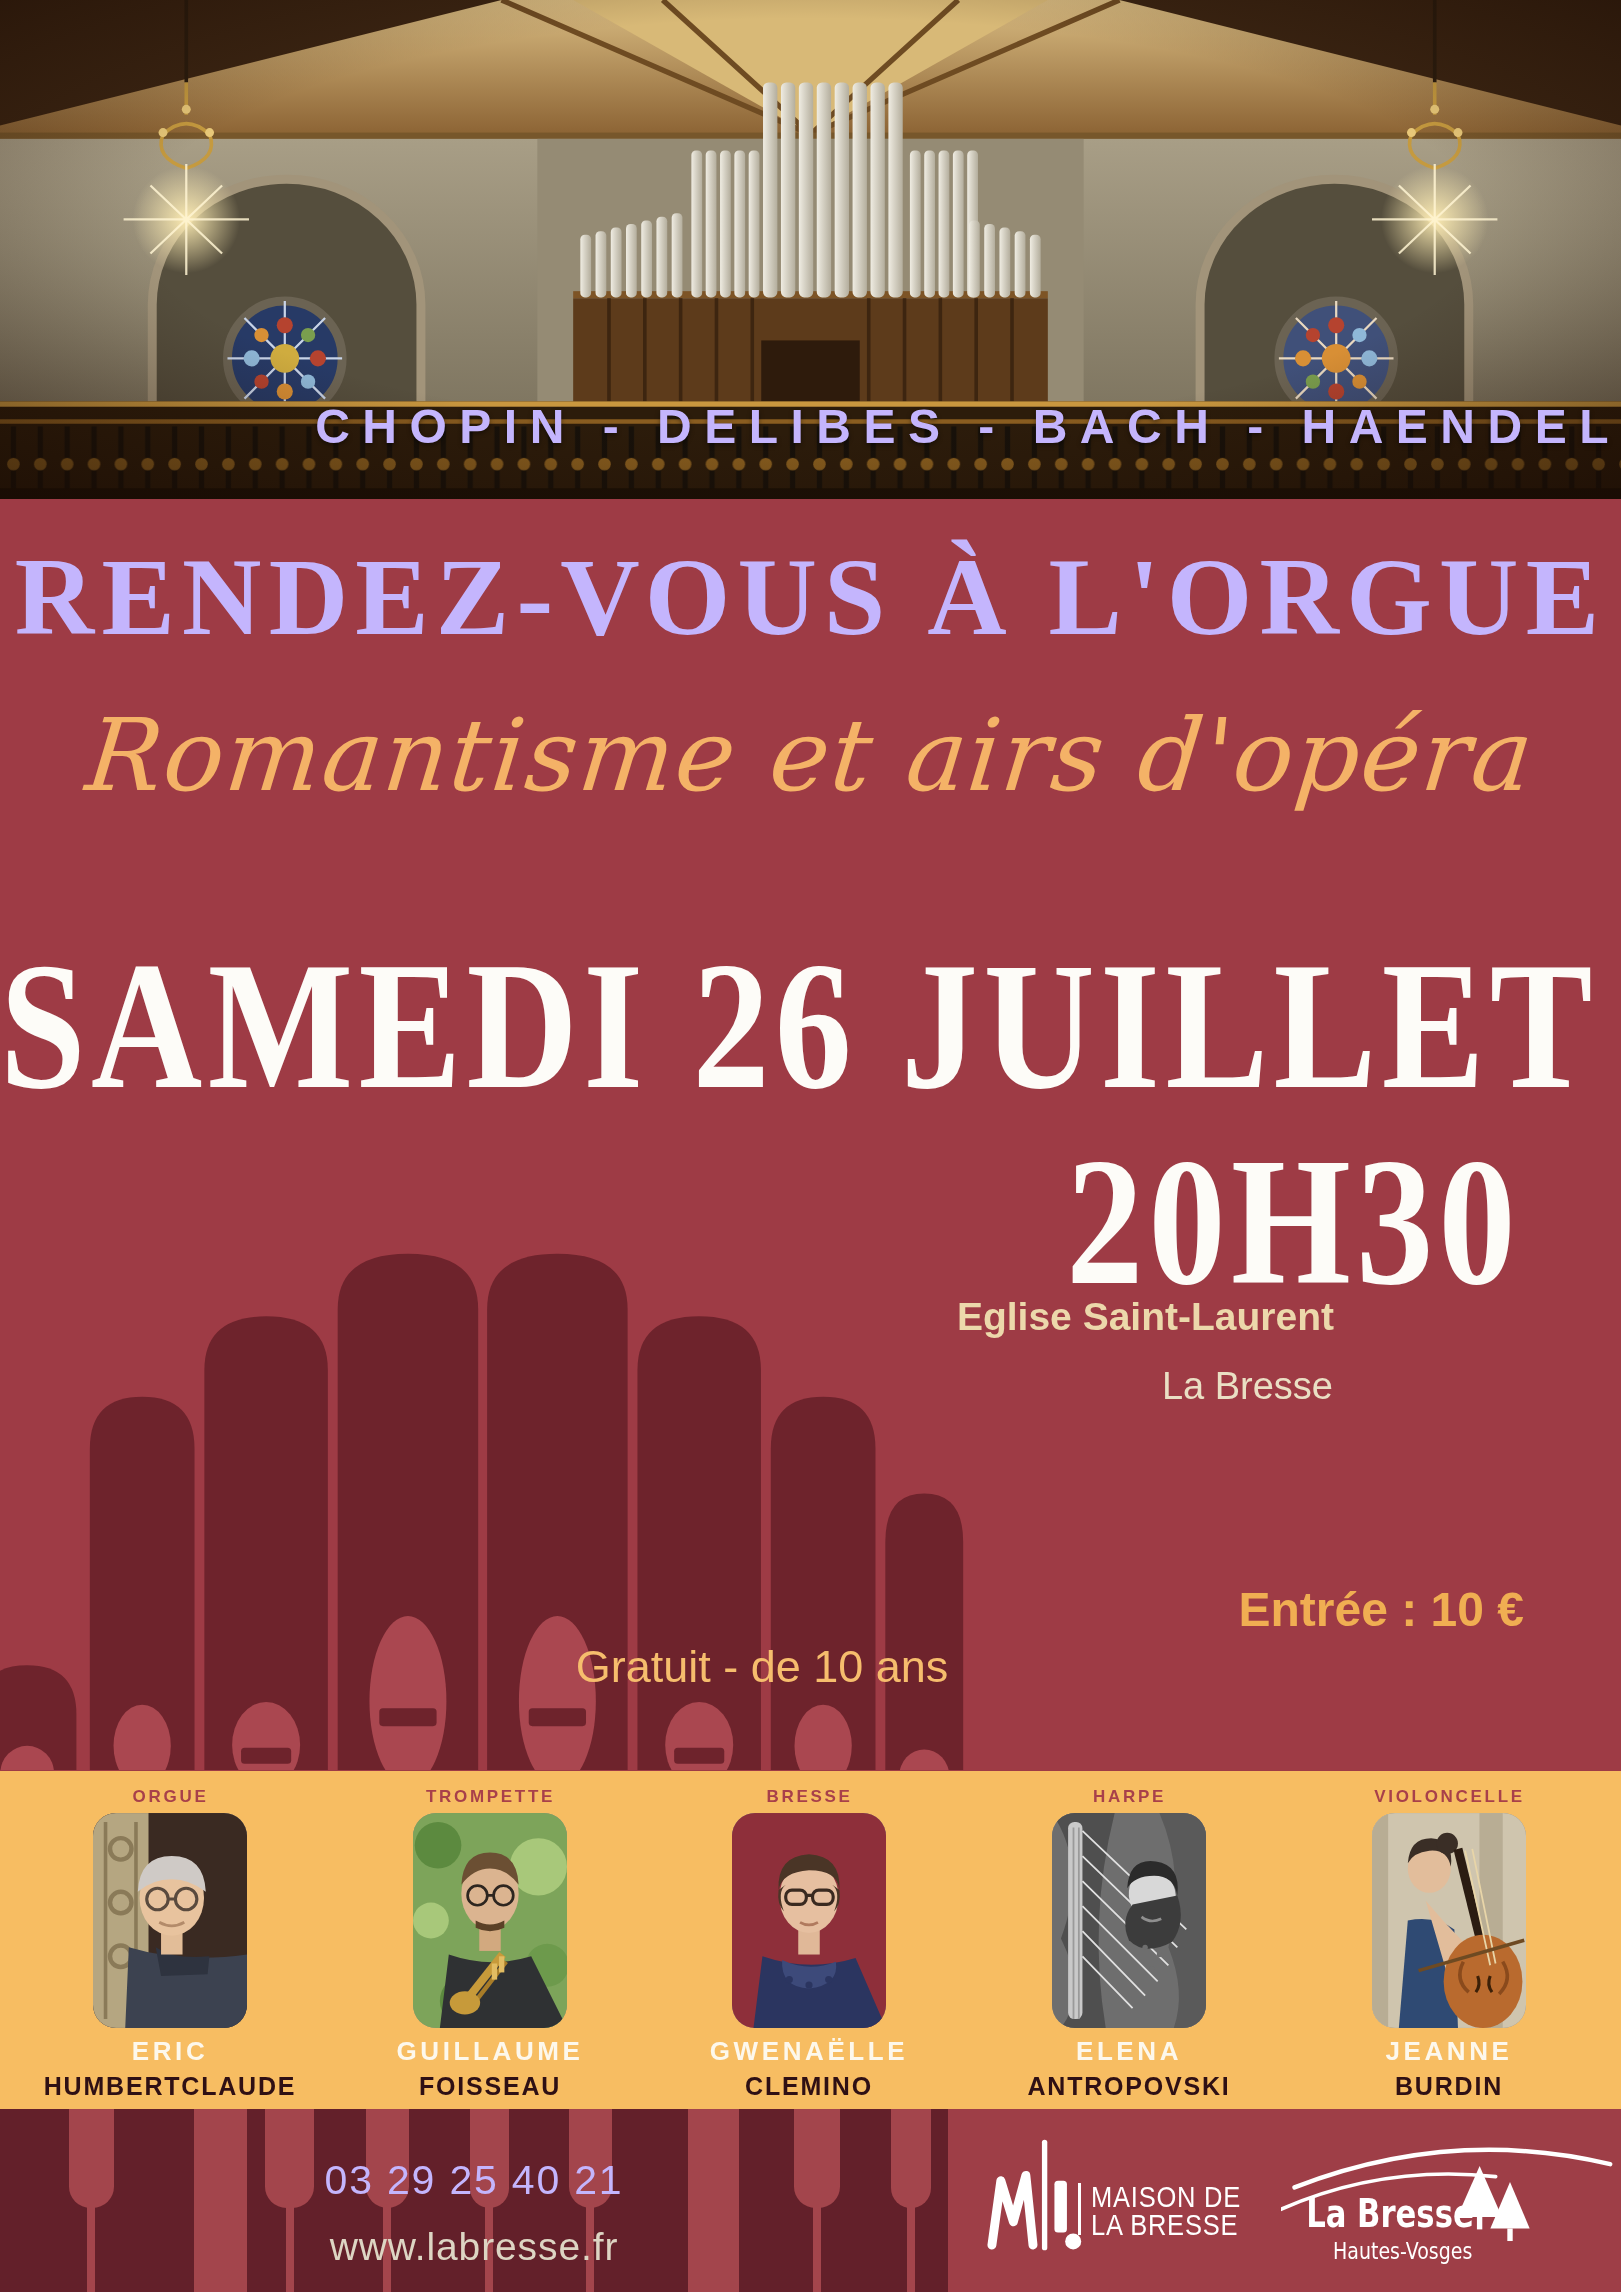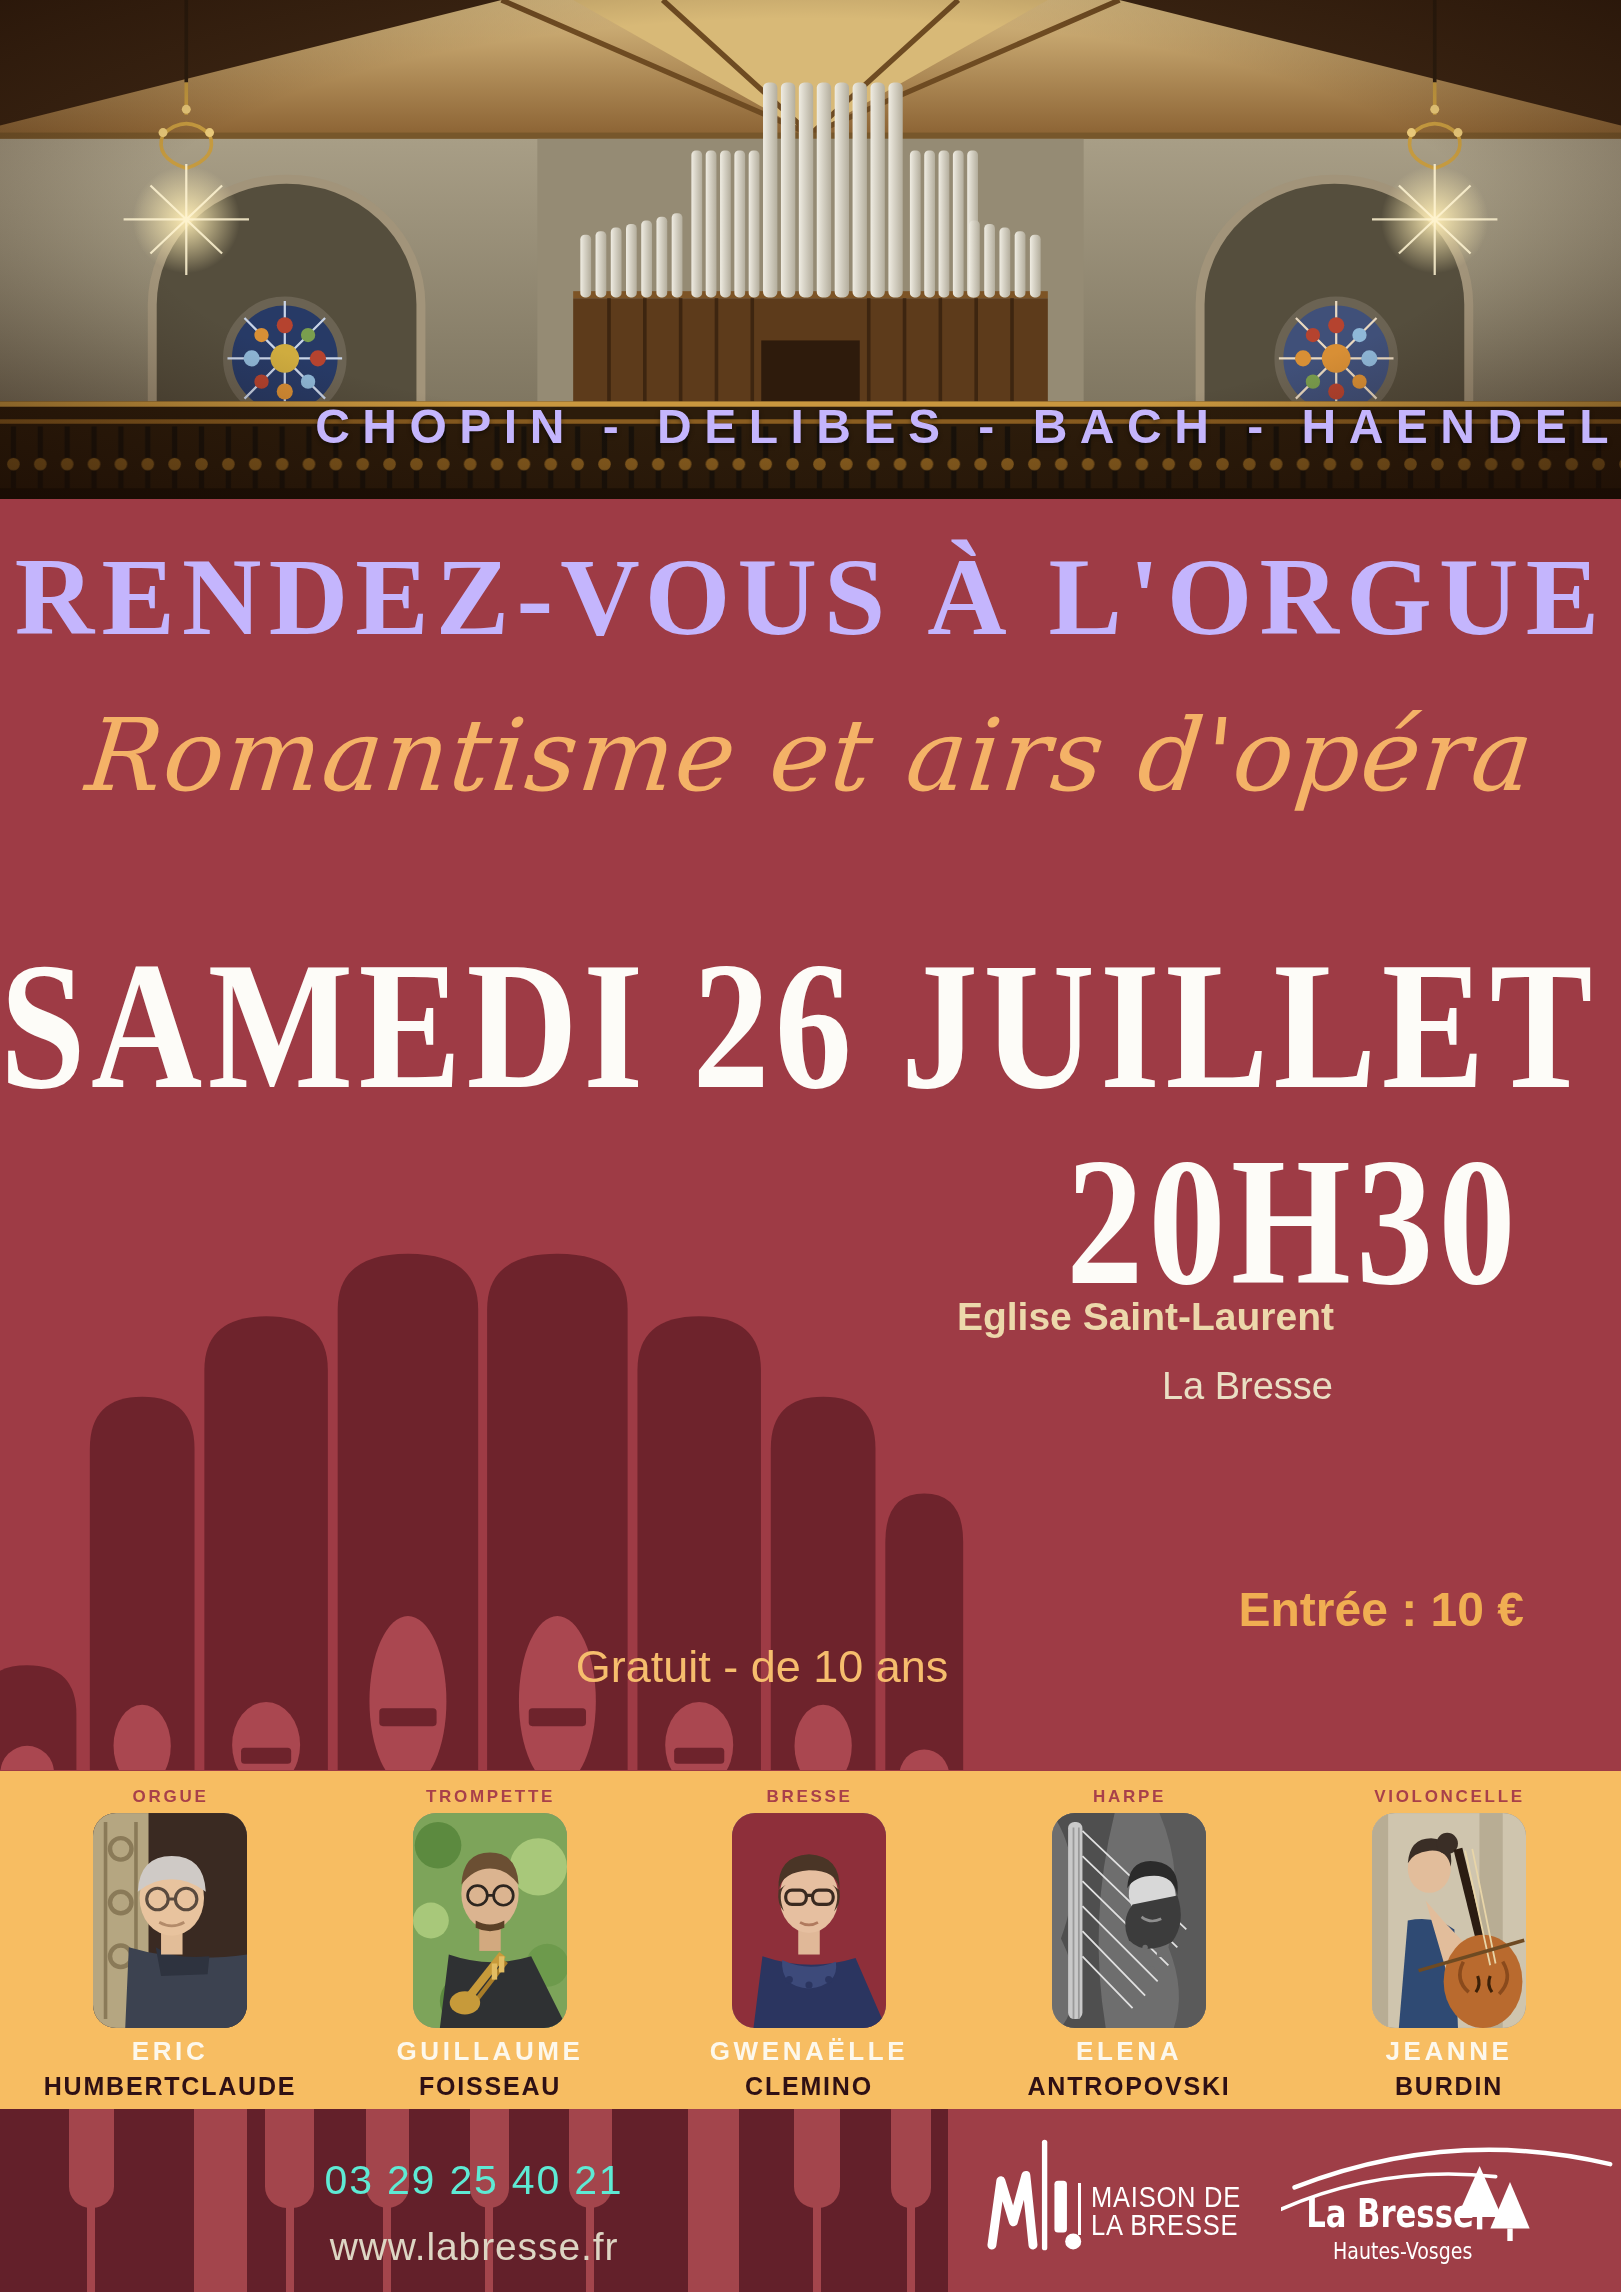--- a/index.html
+++ b/index.html
@@ -46,21 +46,21 @@
     font-weight:bold;font-size:26px;letter-spacing:3.6px;white-space:nowrap;}
   .lname{position:absolute;top:301px;left:-36px;width:358px;text-align:center;color:#2f1014;
     font-weight:bold;font-size:25px;letter-spacing:1.8px;white-space:nowrap;}
   
   .footer-dark{top:2109px;left:0;width:948px;height:184px;background:#63202a;overflow:hidden;}
   .footer-light{top:2109px;left:948px;width:673px;height:184px;background:#9e3e47;}
   .key{position:absolute;background:#a3454c;}
   .key-full{top:0;height:184px;}
   .key-short{top:0;height:99px;border-radius:0 0 21.5px 21.5px;}
   .key-stem{top:93px;height:90px;width:8px;}
-  .phone{top:2157px;left:0;width:948px;text-align:center;color:#5eead4;font-size:41px;
+  .phone{top:2157px;left:0;width:948px;text-align:center;color:#c4b5fd;font-size:41px;
     letter-spacing:1.8px;white-space:nowrap;}
   .site{top:2225px;left:0;width:948px;text-align:center;color:#ddd5c3;font-size:39px;
     letter-spacing:0.9px;white-space:nowrap;}
   .maison-text{color:#ffffff;font-size:30px;letter-spacing:0.9px;transform:scaleX(.85);
     transform-origin:left center;white-space:nowrap;line-height:1.0;}
   .mt1{top:2182px;left:1091px;} .mt2{top:2210px;left:1091px;}
   .msep{top:2183px;left:1078px;width:2.7px;height:52px;background:#fff;}
 </style>
 </head>
 <body>

